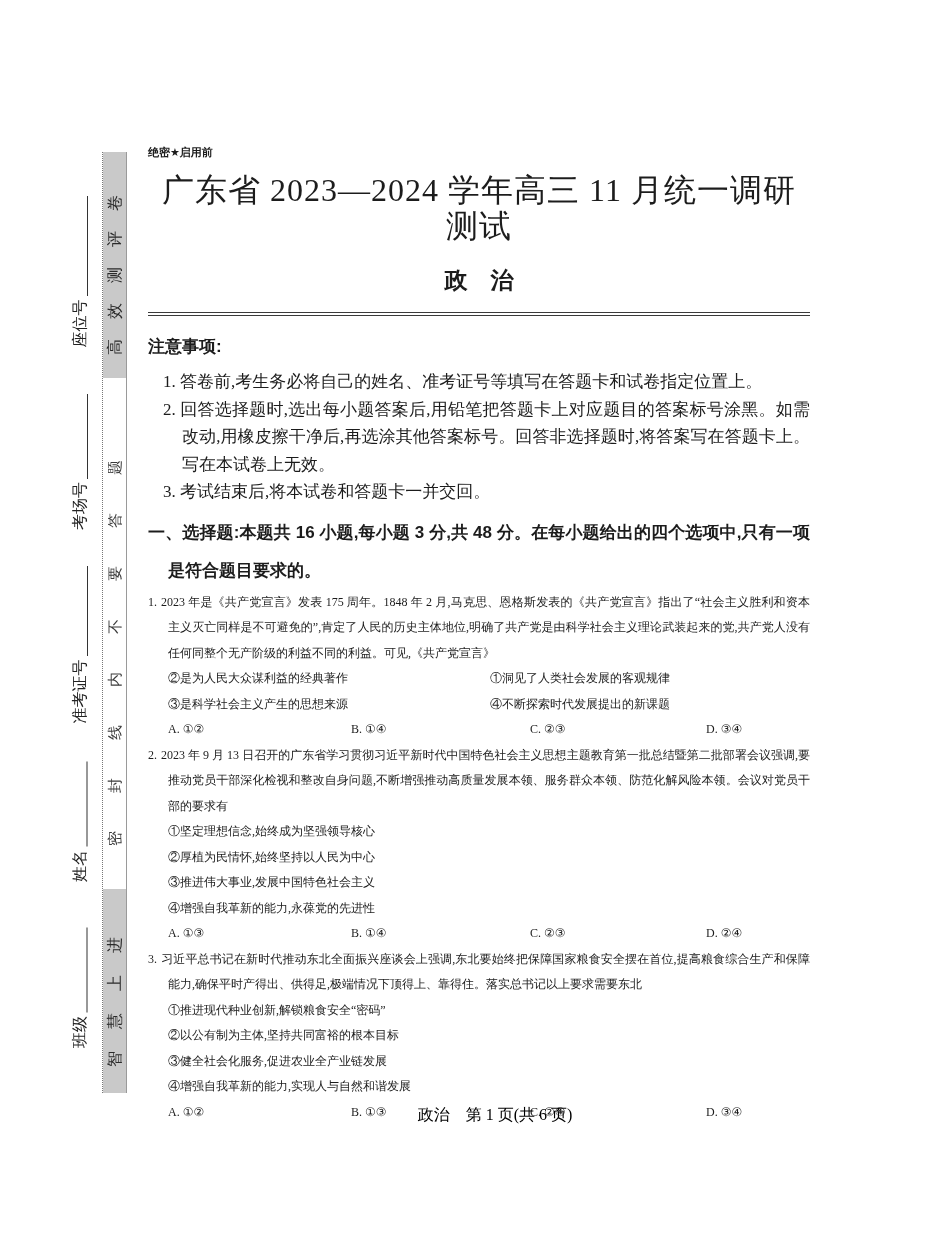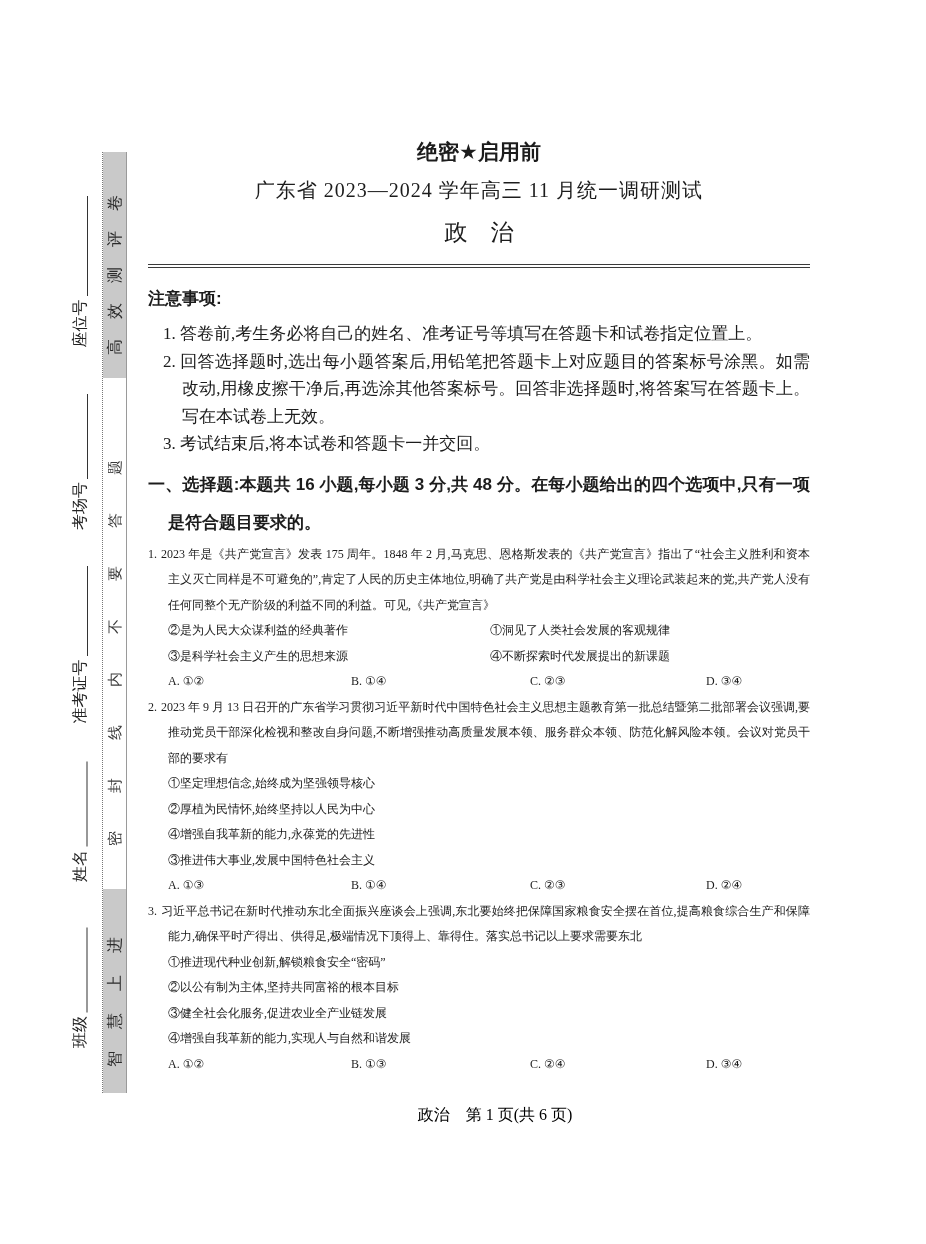--- a/index.html
+++ b/index.html
@@ -71,37 +71,36 @@
 
   
   .content {
     position: absolute;
     left: 148px; top: 140px;
     width: 662px;
   }
   .security {
     font-family: "Liberation Sans", "DejaVu Sans", sans-serif;
     font-weight: 700;
-    font-size: 21px;
+    font-size: 11px;
     line-height: 24px;
-    text-align: center;
   }
   .title {
     margin-top: 8px;
-    font-size: 20px;
+    font-size: 32px;
     font-weight: 400;
     text-align: center;
     line-height: 36px;
     letter-spacing: 1px;
   }
   .subject {
-    margin-top: 8px;
+    margin-top: 20px;
     text-align: center;
     font-family: "Liberation Sans", "DejaVu Sans", sans-serif;
-    font-weight: 400;
+    font-weight: 700;
     font-size: 23px;
     line-height: 32px;
   }
   .double-rule {
     margin-top: 16px;
     height: 4px;
     border-top: 1px solid #3a3a3a;
     border-bottom: 1px solid #3a3a3a;
   }
   .notice-heading {
@@ -223,22 +222,22 @@
         <span>C. ②③</span>
         <span>D. ③④</span>
       </div>
     </div>
 
     <div class="question">
       <p class="q-stem"><span class="q-num">2.</span><span>2023 年 9 月 13 日召开的广东省学习贯彻习近平新时代中国特色社会主义思想主题教育第一批总结暨第二批部署会议强调,要推动党员干部深化检视和整改自身问题,不断增强推动高质量发展本领、服务群众本领、防范化解风险本领。会议对党员干部的要求有</span></p>
       <div class="statements">
         <div>①坚定理想信念,始终成为坚强领导核心</div>
         <div>②厚植为民情怀,始终坚持以人民为中心</div>
+        <div>③推进伟大事业,发展中国特色社会主义</div>
         <div>④增强自我革新的能力,永葆党的先进性</div>
-        <div>③推进伟大事业,发展中国特色社会主义</div>
       </div>
       <div class="choice-row">
         <span>A. ①③</span>
         <span>B. ①④</span>
         <span>C. ②③</span>
         <span>D. ②④</span>
       </div>
     </div>
 
     <div class="question">

